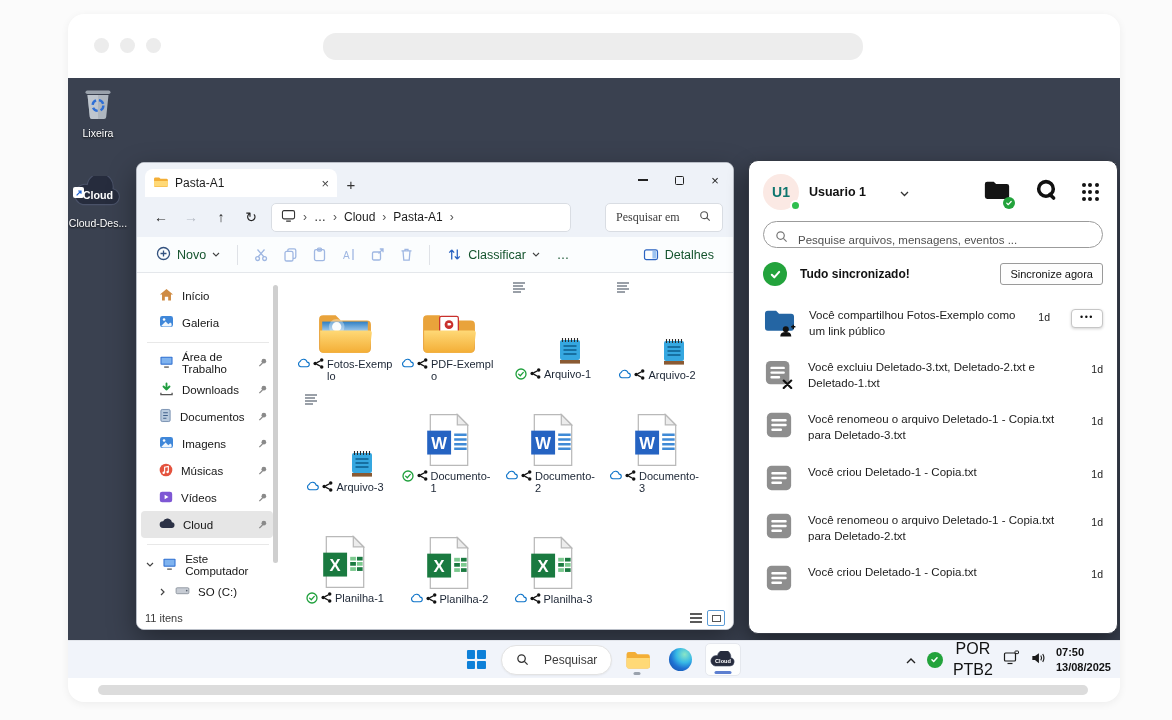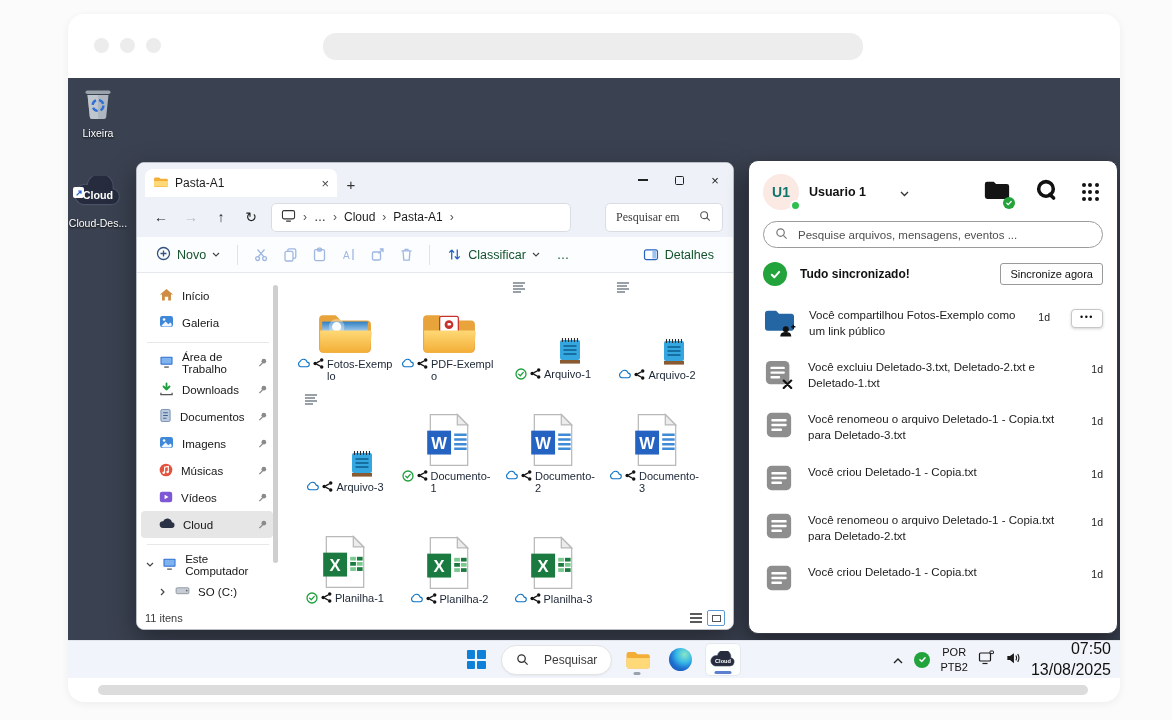--- a/index.html
+++ b/index.html
@@ -90,22 +90,22 @@
           display:flex;align-items:center;justify-content:center;font-size:14px;font-weight:bold;color:#0f766e;}
   .avdot{position:absolute;right:-2px;bottom:-1px;width:11px;height:11px;border-radius:50%;background:#2fbf4f;border:2px solid #fff;}
   .uname{font-size:12.5px;font-weight:bold;color:#111;margin-left:10px;}
   .ucaret{margin-left:34px;color:#333;}
   .hicons{margin-left:auto;display:flex;align-items:center;gap:24px;}
   .gridicon{display:grid;grid-template-columns:repeat(3,4px);gap:2.6px;}
   .gridicon i{width:4px;height:4px;background:#141414;border-radius:50%;}
   .fcheckwrap{position:relative;}
   .fcheckwrap .badge{position:absolute;right:-4px;bottom:-3px;}
 
-  .psearch{display:flex;align-items:center;gap:8px;margin:2px 14px 2px;border:1px solid #9b9b9b;border-radius:14px;
-           height:27px;padding:9px 11px;}
+  .psearch{display:flex;align-items:flex-end;gap:8px;margin:2px 14px 2px;border:1px solid #9b9b9b;border-radius:14px;
+           height:27px;padding:0 11px;}
   .psearch input{border:0;outline:0;flex:1;font-size:11.5px;color:#333;font-family:"Liberation Sans",sans-serif;background:transparent;}
   .psearch input::placeholder{color:#4f4f4f;}
 
   .psync{display:flex;align-items:center;gap:13px;padding:12px 14px 11px;}
   .psync .stext{font-size:12px;font-weight:bold;color:#111;}
   .syncbtn{margin-left:auto;border:1px solid #9a9a9a;border-radius:3px;background:#fdfdfd;
            font-size:11px;color:#111;padding:4px 9px;font-family:"Liberation Sans",sans-serif;}
 
   .nrow{display:flex;align-items:flex-start;gap:13px;padding:10px 14px;}
   .nrow .nico{flex:0 0 32px;display:flex;justify-content:center;}
@@ -122,22 +122,22 @@
   .tsearchpill{height:30px;background:#fff;border:1px solid #e3e3e3;border-radius:16px;display:flex;align-items:center;
                gap:15px;padding:0 14px;font-size:12px;color:#3b3b3b;box-shadow:0 1px 2px rgba(0,0,0,.05);}
   .tbapp{position:relative;width:36px;height:33px;display:flex;align-items:center;justify-content:center;border-radius:5px;}
   .tbapp.active{background:#fdfefe;border:1px solid #e5e8ee;}
   .ind{position:absolute;bottom:1px;left:50%;transform:translateX(-50%);height:3px;border-radius:2px;}
   .ind.gray{width:7px;background:#9aa2ad;}
   .ind.blue{width:17px;background:#5d7fd0;}
   .edgeicon{width:23px;height:23px;border-radius:50%;
             background:radial-gradient(circle at 68% 28%,#8ae6c6 0%,#37b9e6 36%,#1e71d2 62%,#15489f 100%);}
   .tb-right{position:absolute;right:9px;top:0;height:100%;display:flex;align-items:center;gap:10px;}
-  .lang{font-size:11px;color:#111;text-align:center;line-height:1.3;}
-  .clock{font-size:16px;color:#111;text-align:right;line-height:1.3;}
+  .lang{font-size:16px;color:#111;text-align:center;line-height:1.3;}
+  .clock{font-size:11px;color:#111;line-height:1.3;font-weight:bold;}
   .gcheck{border-radius:50%;background:#23a33c;display:flex;align-items:center;justify-content:center;}
 </style>
 </head>
 <body>
 
 <svg width="0" height="0" style="position:absolute">
     <defs>
   <linearGradient id="gFold" x1="0" y1="0" x2="0" y2="1">
         <stop offset="0" stop-color="#ffd977"></stop>
         <stop offset="1" stop-color="#f3ae36"></stop>

